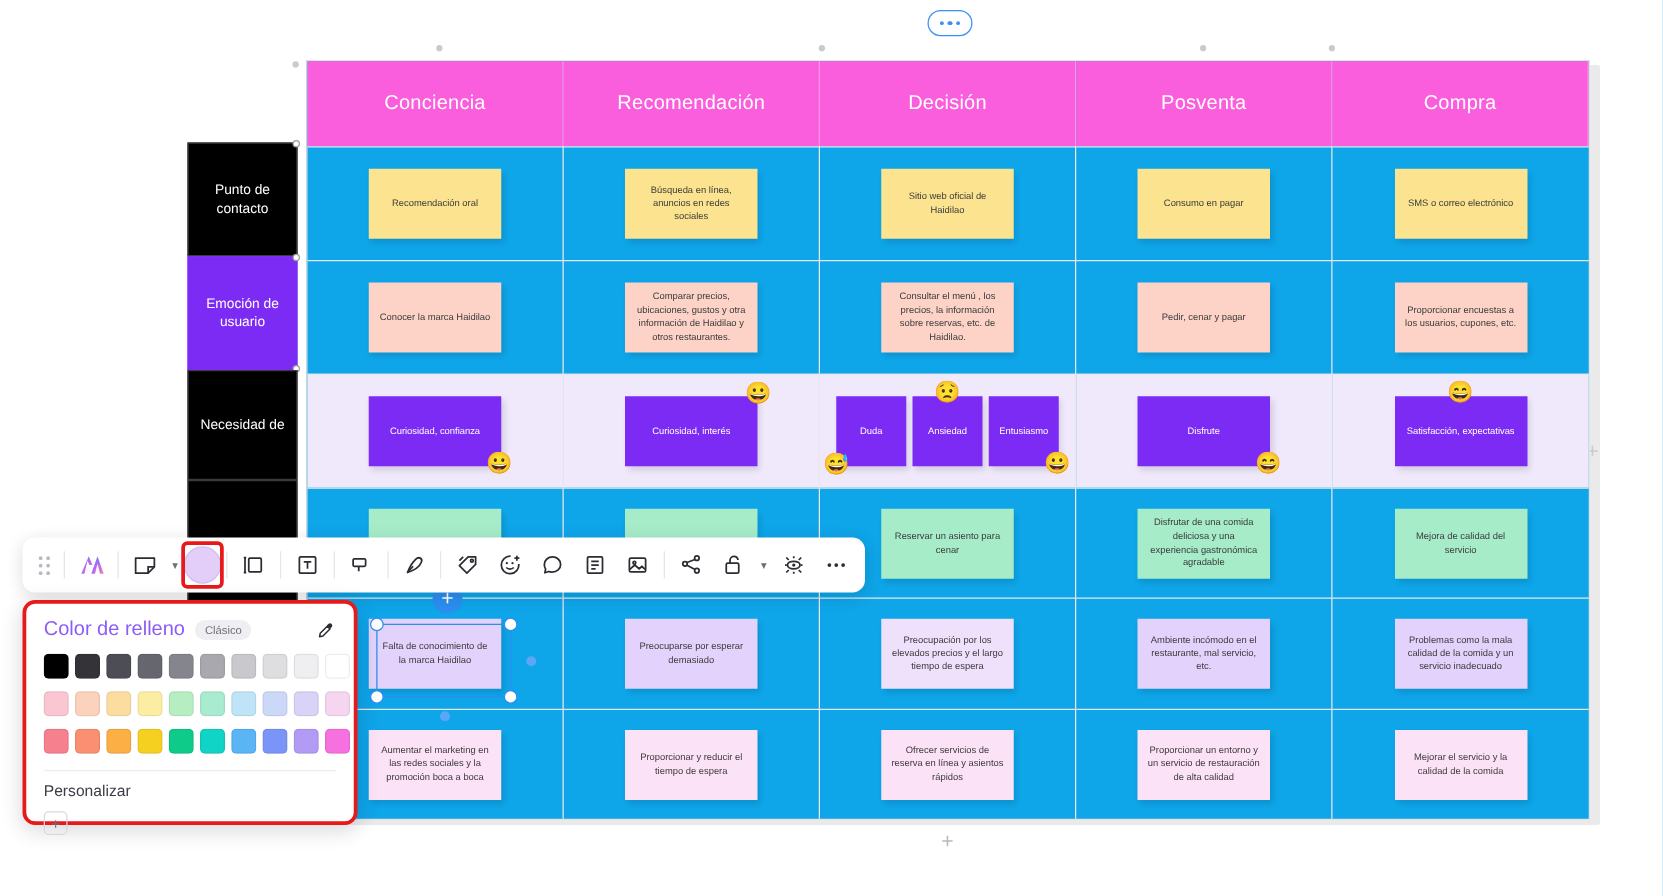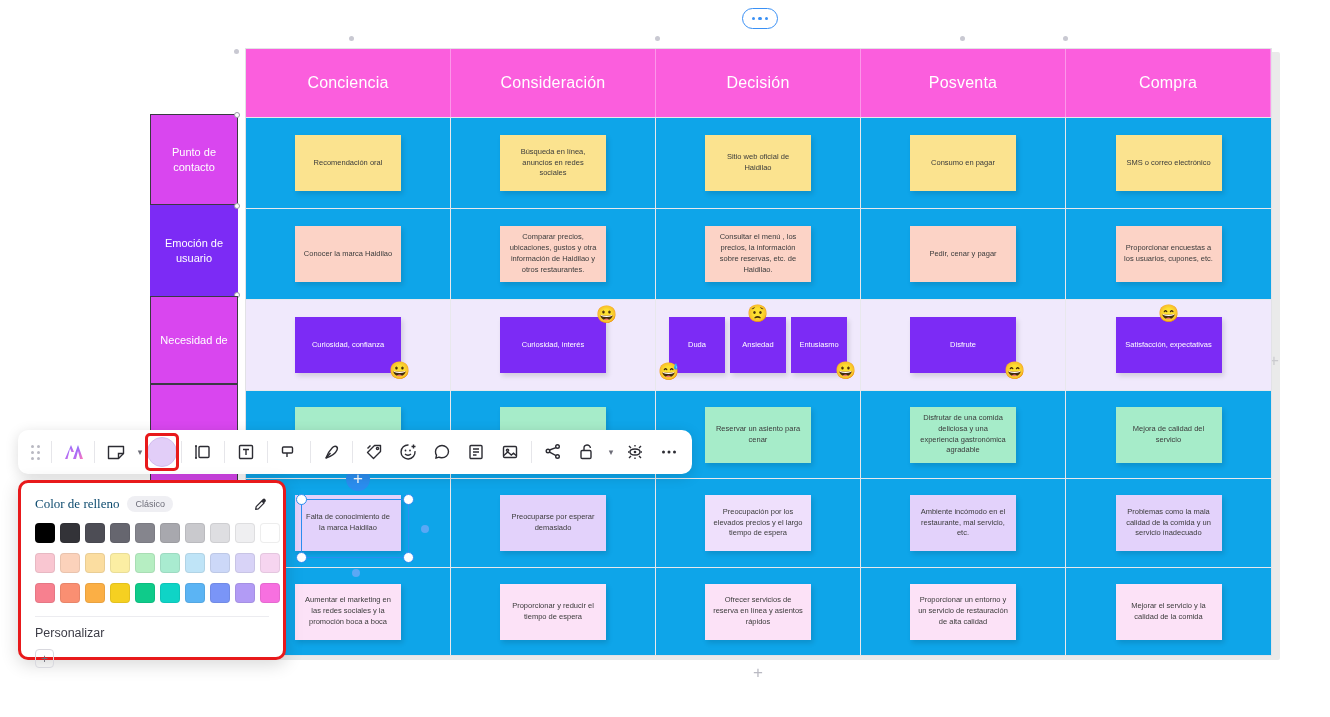--- a/index.html
+++ b/index.html
@@ -78,21 +78,21 @@
   
   .rowlabels { position: absolute; left: 150px; top: 114px; width: 88px; }
   .rowlabel {
     width: 88px;
     display: flex; align-items: center; justify-content: center;
     text-align: center;
     color: #ffffff; font-size: 11px; line-height: 1.3;
     border: 1px solid #3a3a42;
     position: relative;
   }
-  .rl-dark { background: #d946ef; }
+  .rl-dark { background: #000000; }
   .rl-purple { background: #7c2bf5; border-color:#7c2bf5; }
   .handle {
     position: absolute; width: 6px; height: 6px; border-radius: 50%;
     background: #ffffff; border: 1px solid #9a9aa5;
     right: -3px;
   }
   .handle.h-top { top: -3px; }
   .handle.h-bot { bottom: -3px; }
 
   
@@ -144,21 +144,21 @@
   
   .popover {
     position: absolute; left: 18px; top: 480px;
     width: 268px; height: 180px;
     background: #fff; border-radius: 10px;
     box-shadow: 0 4px 18px rgba(0,0,0,.16);
     border: 3px solid #e8191b;
     padding: 12px 14px;
   }
   .pop-head { display:flex; align-items:center; gap: 8px; }
-  .pop-title { font-size: 13px; color: #0c4a6e; font-family: Liberation Serif, serif; }
+  .pop-title { font-size: 16px; color: #8b5cf6; }
   .pop-chip {
     font-size: 9px; color: #6d6d78; background: #efeff3;
     padding: 3px 8px; border-radius: 9px;
   }
   .pop-eyedrop { margin-left:auto; width:18px; height:18px; display:flex;align-items:center;justify-content:center;}
   .swatches { margin-top: 10px; display: grid; grid-template-columns: repeat(10, 1fr); gap: 5px; }
   .sw { width: 20px; height: 20px; border-radius: 4px; border: 1px solid rgba(0,0,0,.07); }
   .pop-divider { margin: 13px 0 9px; height:1px; background:#ececf0; }
   .pop-sub { font-size: 12.5px; color: #3d3d47; }
   .pop-add {
@@ -212,21 +212,21 @@
   <div class="plus-faint" style="left:753px;top:664px;">+</div>
 
   <div class="board-shadow"></div>
 
   <div class="board">
 
     <div class="hdr">
         <span>Conciencia</span>
       </div>
     <div class="hdr">
-        <span>Consideración</span>
+        <span>Recomendación</span>
       </div>
     <div class="hdr">
         <span>Decisión</span>
       </div>
     <div class="hdr">
         <span>Posventa</span>
       </div>
     <div class="hdr">
         <span>Compra</span>
       </div>

